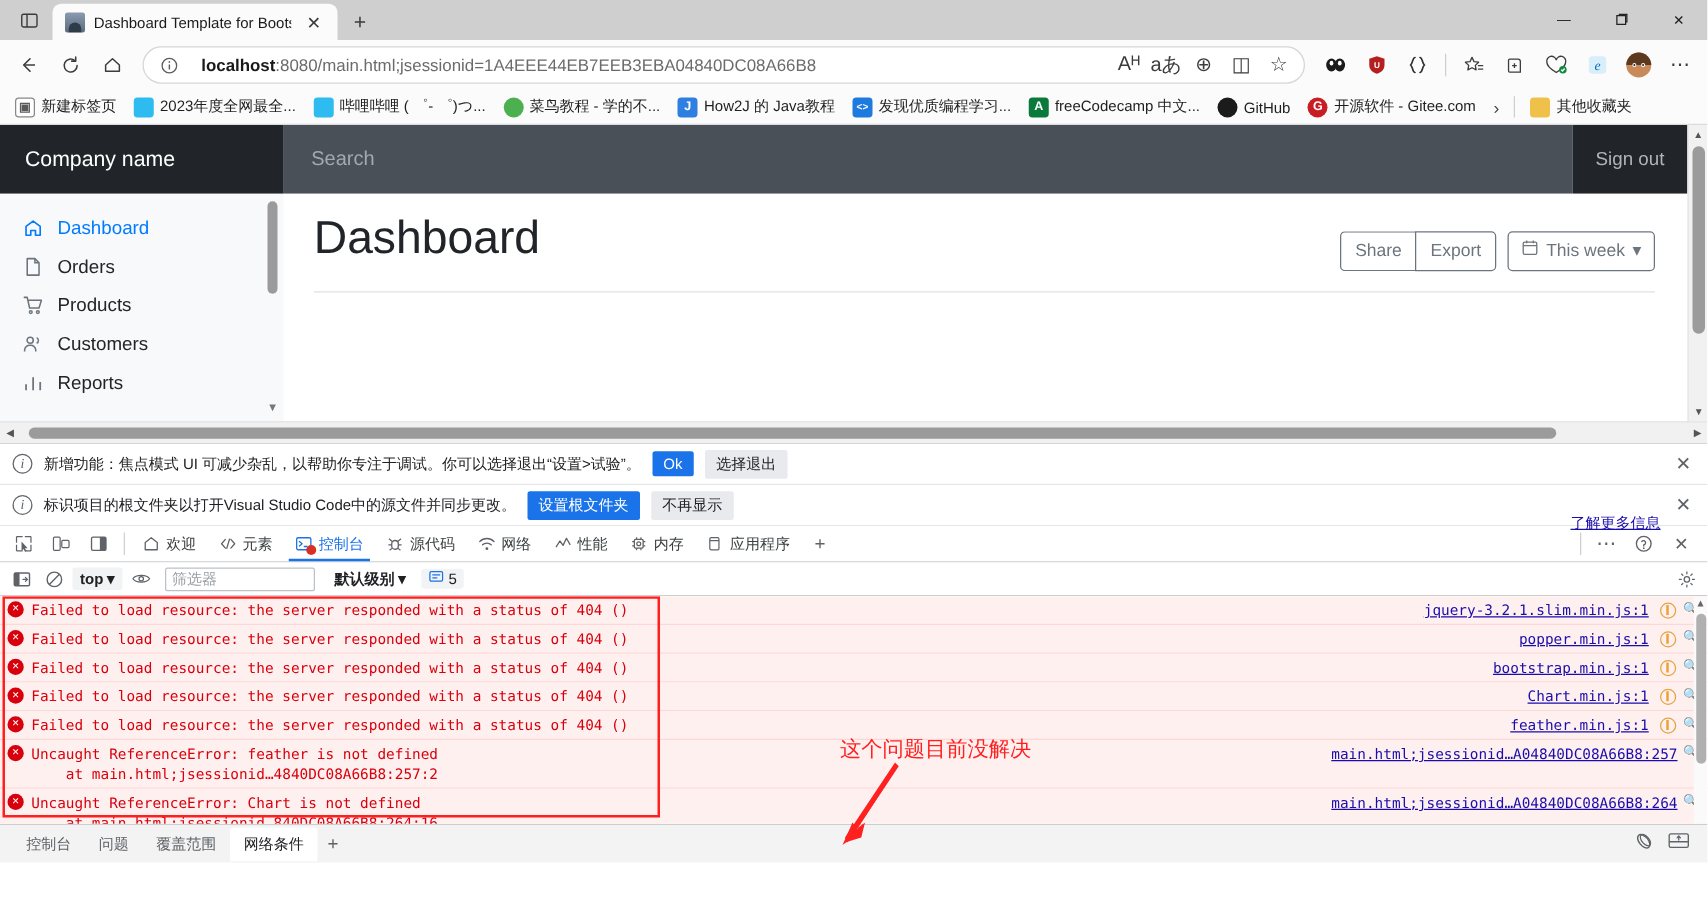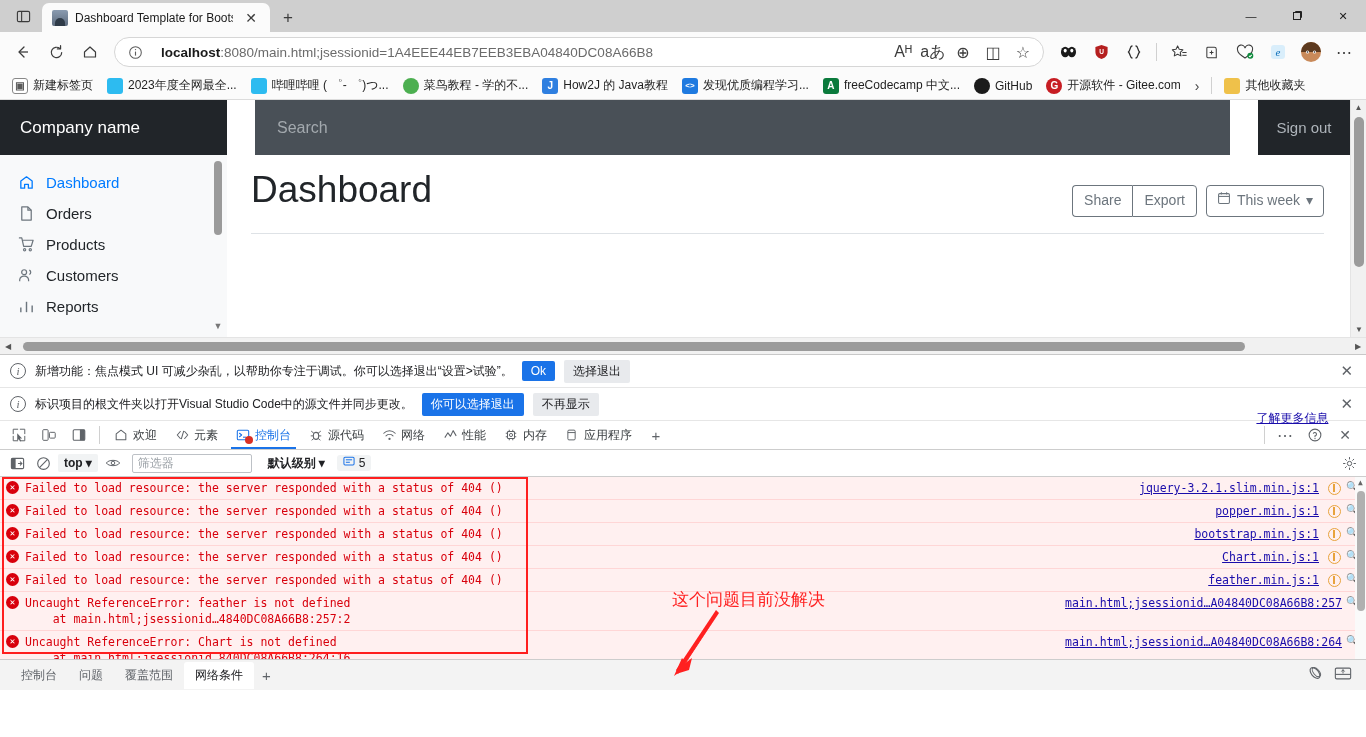--- a/index.html
+++ b/index.html
@@ -89,21 +89,21 @@
     width: 16px; height: 16px; flex: 0 0 16px; border-radius: 3px;
     display: flex; align-items: center; justify-content: center;
     font-size: 10px; color: #fff; font-weight: bold;
   }
   .bm-overflow { font-size: 14px; color: #444; padding: 0 6px; }
   .bm-div { width: 1px; height: 17px; background: #d0d0d0; margin: 0 4px; }
 
   
   .viewport { position: relative; height: 254px; overflow: hidden; background: #fff; }
 
-  .app-header { display: flex; height: 55px; gap: 28px; }
+  .app-header { display: flex; height: 55px; }
   .brand {
     width: 227px; background: #212529; color: #fff;
     display: flex; align-items: center; padding-left: 20px;
     font-size: 17px; font-weight: 400;
   }
   .searchbar {
     flex: 1; background: #495057; display: flex; align-items: center;
     padding-left: 22px; color: #a3a9ae; font-size: 16px;
   }
   .signout {
@@ -587,21 +587,21 @@
     <span class="info-txt">新增功能：焦点模式 UI 可减少杂乱，以帮助你专注于调试。你可以选择退出“设置&gt;试验”。</span>
     <button class="info-btn primary">Ok</button>
     <button class="info-btn">选择退出</button>
     <span class="info-spacer"></span>
     <span class="info-x">✕</span>
   </div>
 
   <div class="infobar">
     <span class="info-i">i</span>
     <span class="info-txt">标识项目的根文件夹以打开Visual Studio Code中的源文件并同步更改。</span>
-    <button class="info-btn primary">你可以选择退出</button>
+    <button class="info-btn primary">设置根文件夹</button>
     <button class="info-btn">不再显示</button>
     <span class="info-spacer"></span>
     <a class="info-link">了解更多信息</a>
     <span class="info-x">✕</span>
   </div>
 
   <div class="dt-tabs">
     <div class="dt-tool">
       <svg width="16" height="16" viewBox="0 0 18 18">
           <path d="M2.5 2.5 H8 M2.5 2.5 V8 M2.5 2.5 L2.5 2.5 M15.5 2.5 H10 M15.5 2.5 V8 M2.5 15.5 H8 M2.5 15.5 V10 M15.5 15.5 H10 M15.5 15.5 V10" stroke="#5f6368" stroke-width="1.1" fill="none"></path>

